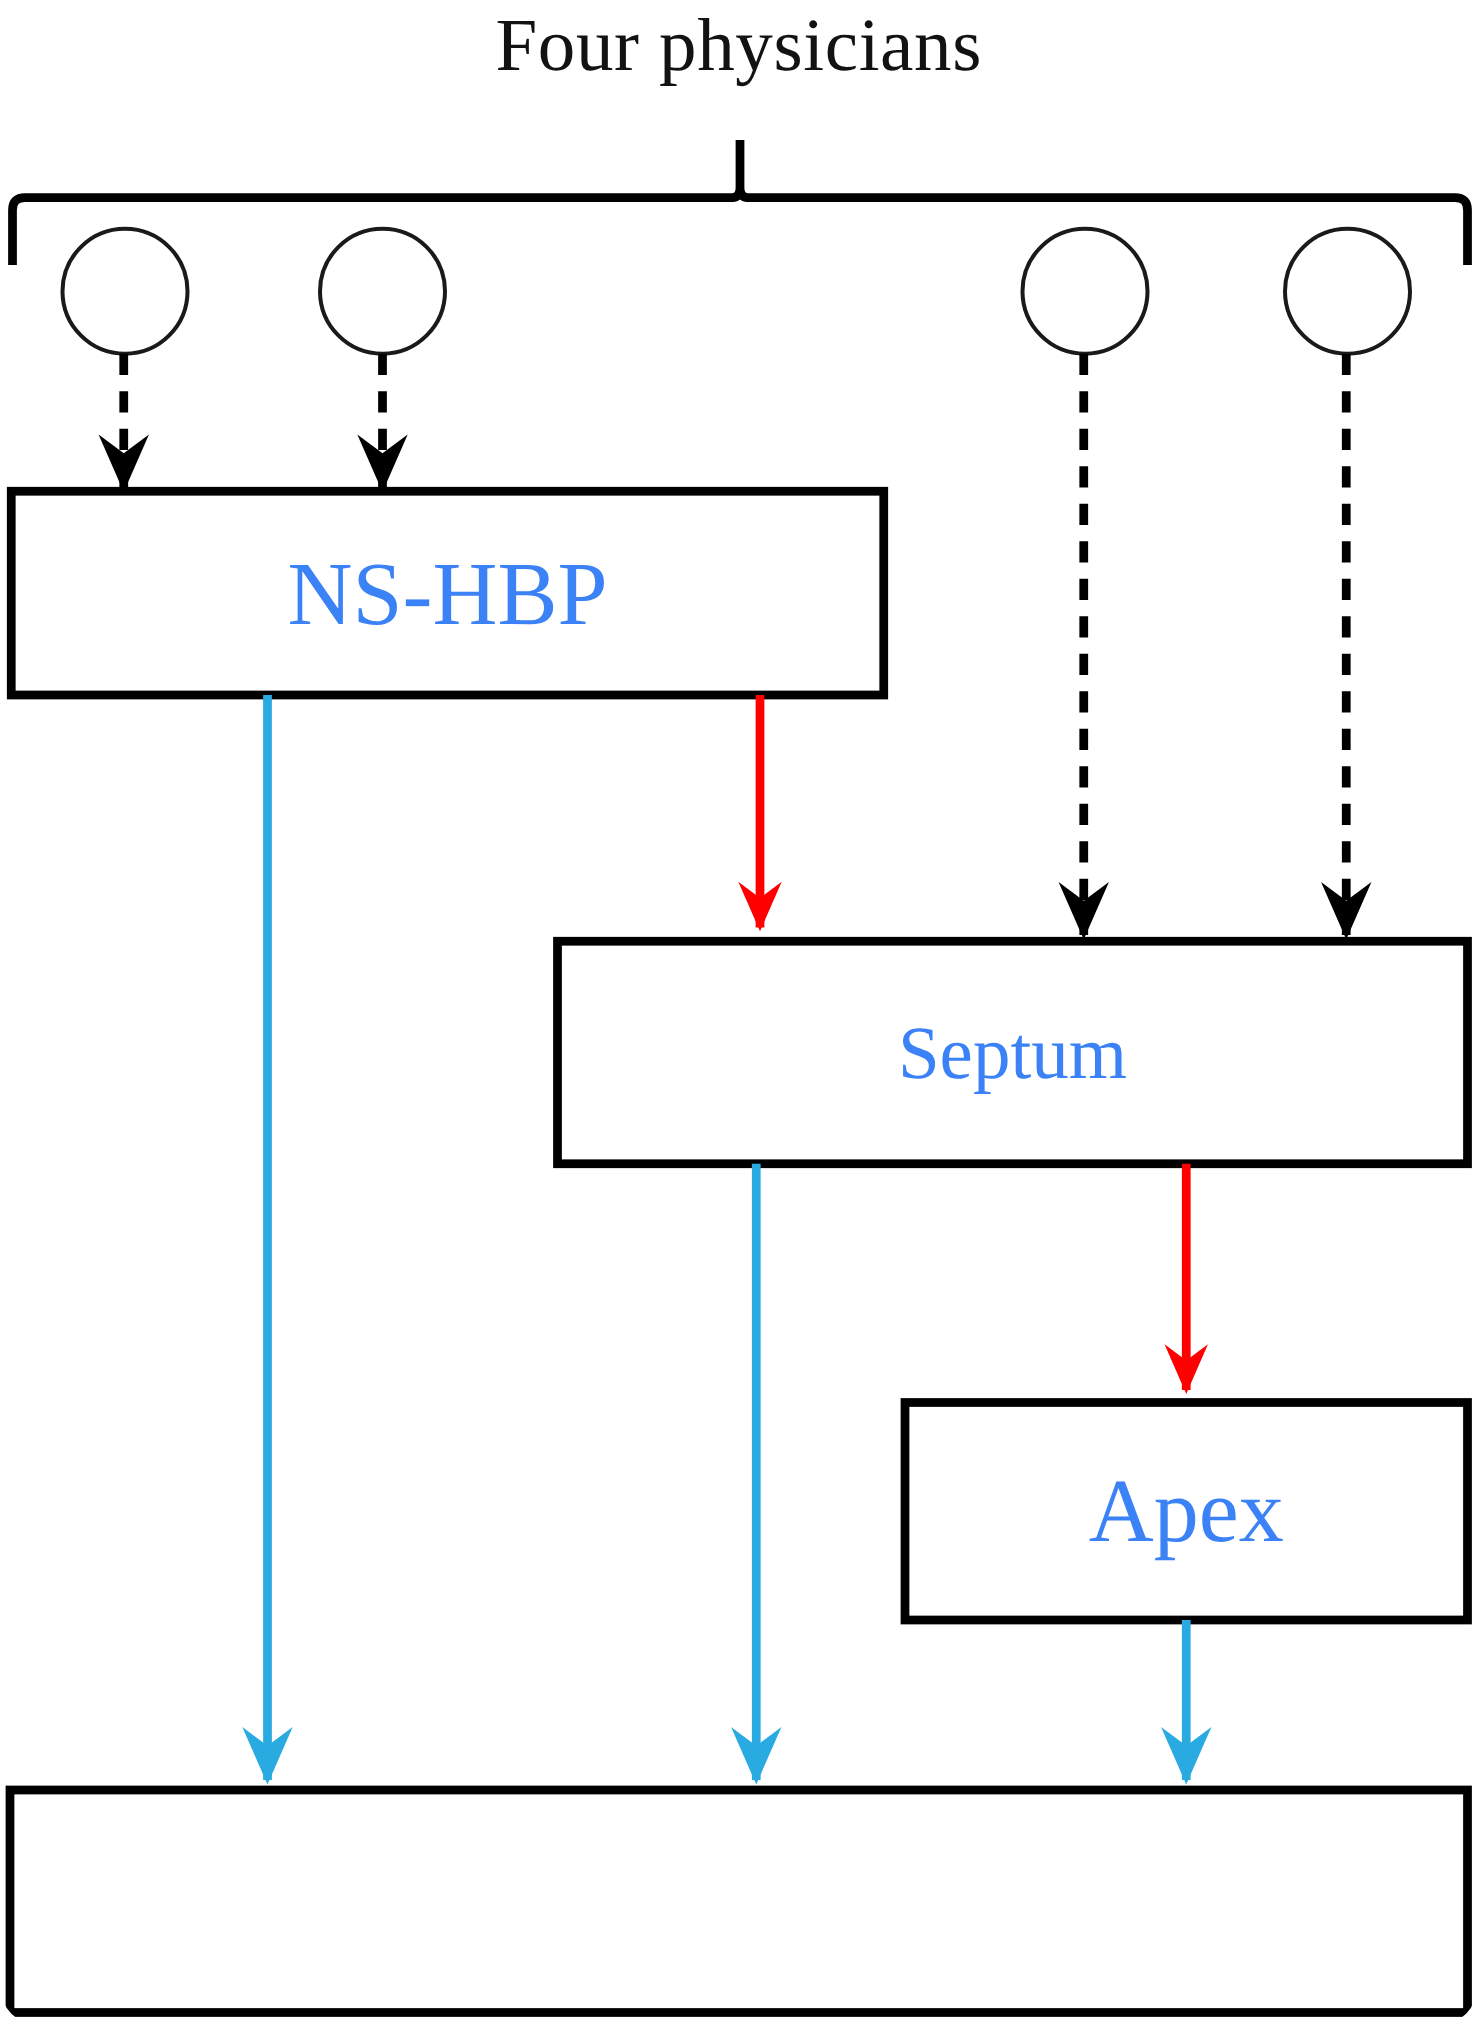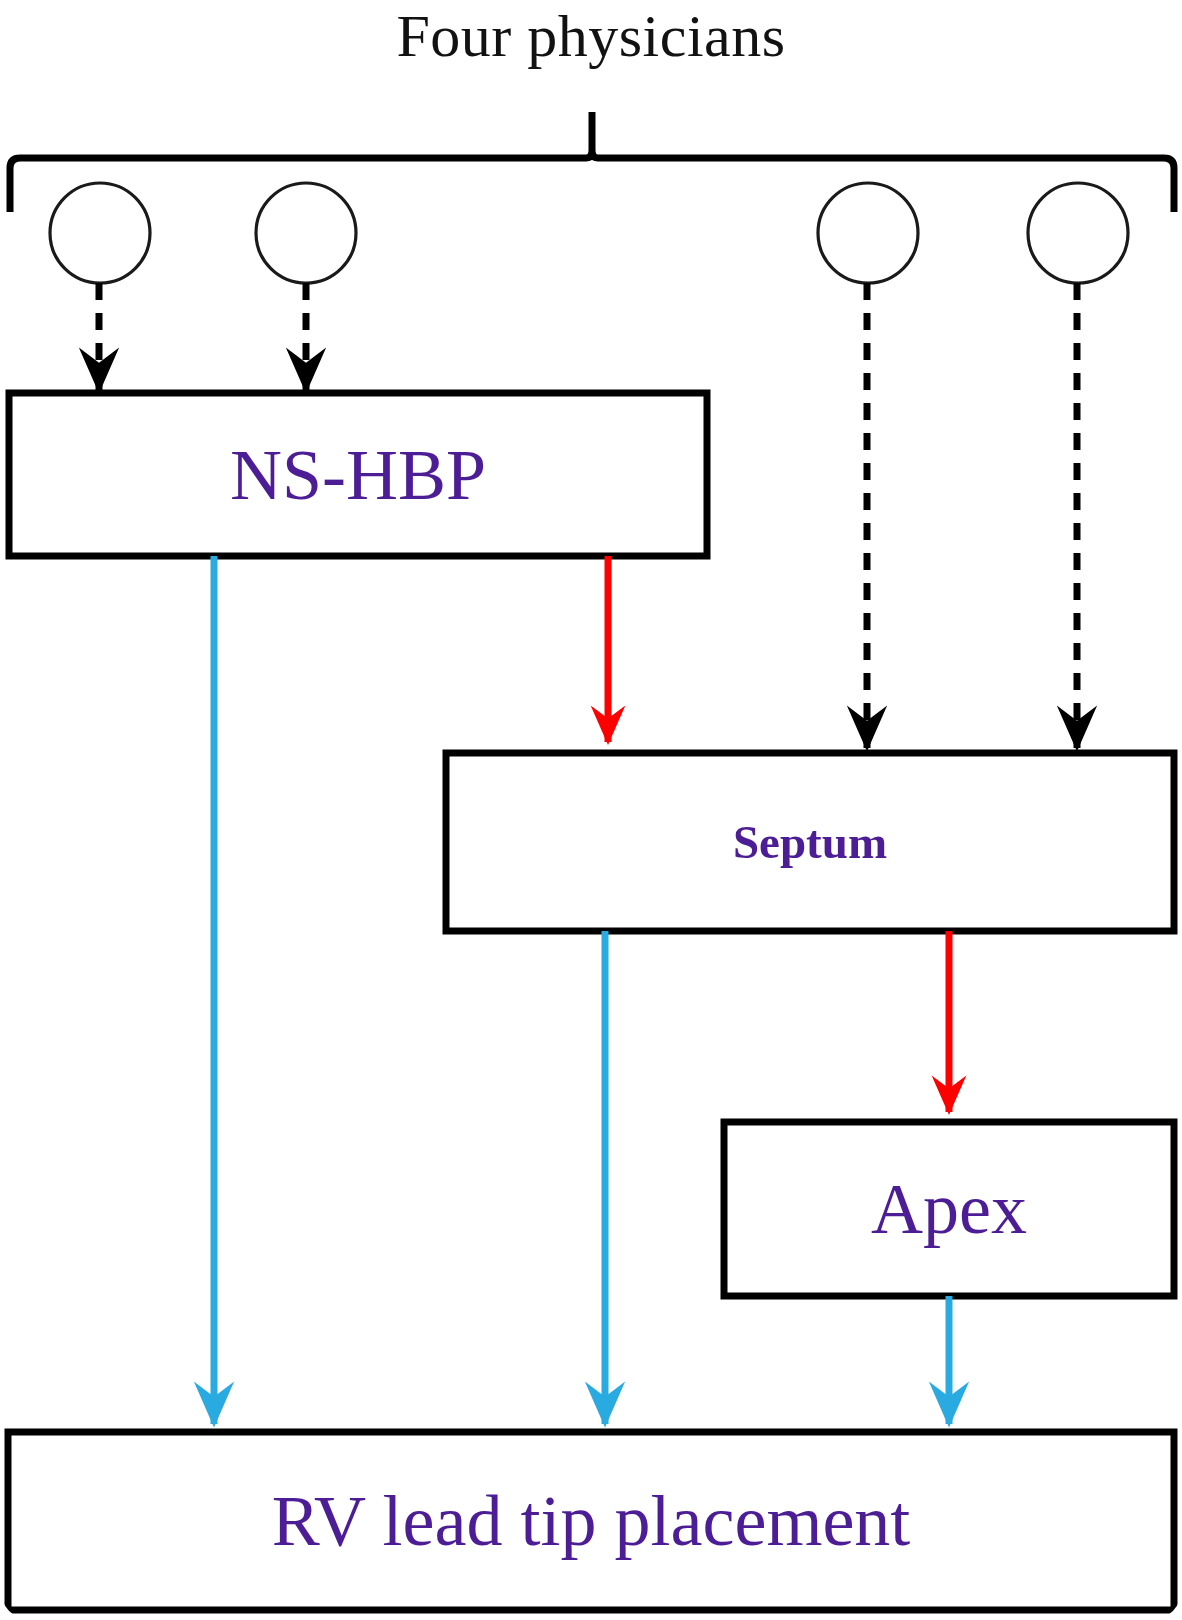--- a/index.html
+++ b/index.html
@@ -20,21 +20,21 @@
   #diagram-svg {
     position: absolute;
     top: 0;
     left: 0;
     width: 1182px;
     height: 1620px;
   }
   .node-label {
     position: absolute;
     font-family: "Liberation Serif", "DejaVu Serif", serif;
-    color: #4c1d95;
+    color: #3b82f6;
     white-space: nowrap;
     text-align: center;
     line-height: 1;
     user-select: none;
   }
   #title-text {
     position: absolute;
     left: 0;
     top: 2px;
     width: 1182px;
@@ -110,24 +110,21 @@
     <line x1="605" y1="931" x2="605" y2="1424" stroke="#29abe2" stroke-width="7" marker-end="url(#arrow-blue)"></line>
 
     <line x1="949" y1="1296" x2="949" y2="1424" stroke="#29abe2" stroke-width="7" marker-end="url(#arrow-blue)"></line>
   </svg>
 
   <div class="box-label-wrap" style="left:9px; top:393px; width:698px; height:163px;">
     <span class="node-label" style="position:static; font-size:72px;">NS-HBP</span>
   </div>
 
   <div class="box-label-wrap" style="left:446px; top:753px; width:728px; height:178px;">
-    <span class="node-label" style="position:static; font-size:47px;font-weight:bold;">Septum</span>
+    <span class="node-label" style="position:static; font-size:60px;">Septum</span>
   </div>
 
   <div class="box-label-wrap" style="left:724px; top:1122px; width:450px; height:174px;">
     <span class="node-label" style="position:static; font-size:72px;">Apex</span>
   </div>
 
-  <div class="box-label-wrap" style="left:8px; top:1432px; width:1166px; height:178px;">
-    <span class="node-label" style="position:static; font-size:72px;">RV lead tip placement</span>
-  </div>
 
 </div>
 
 </body></html>

